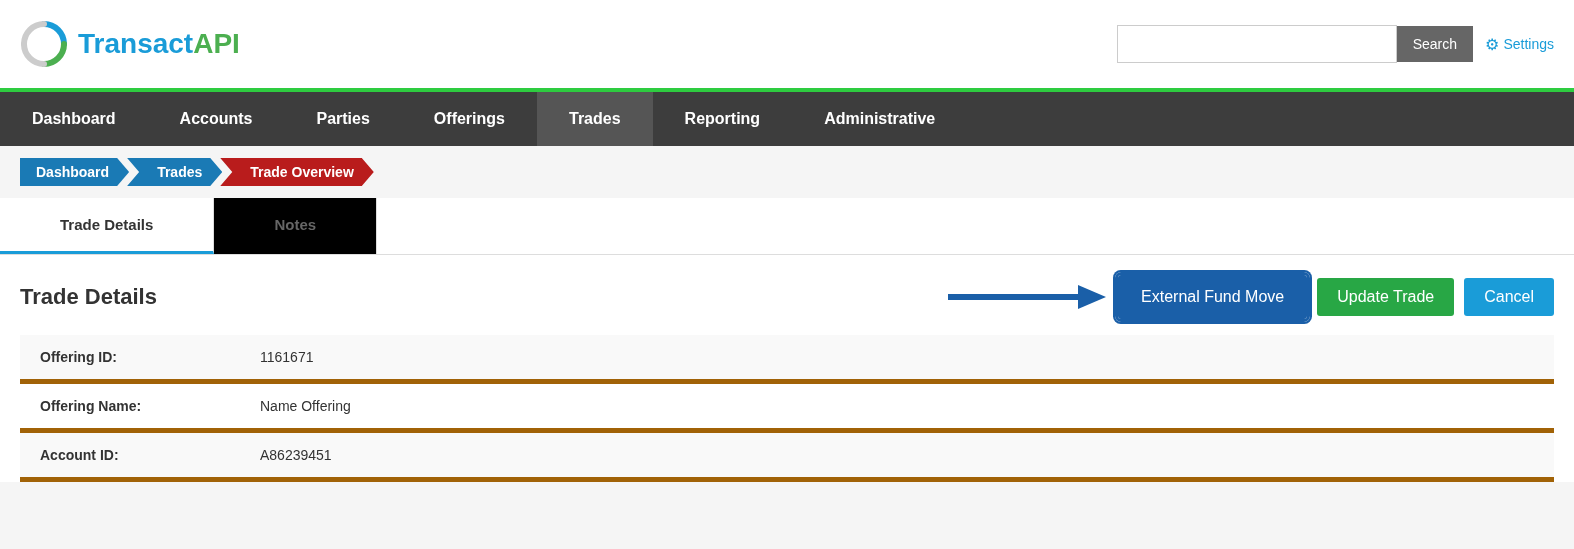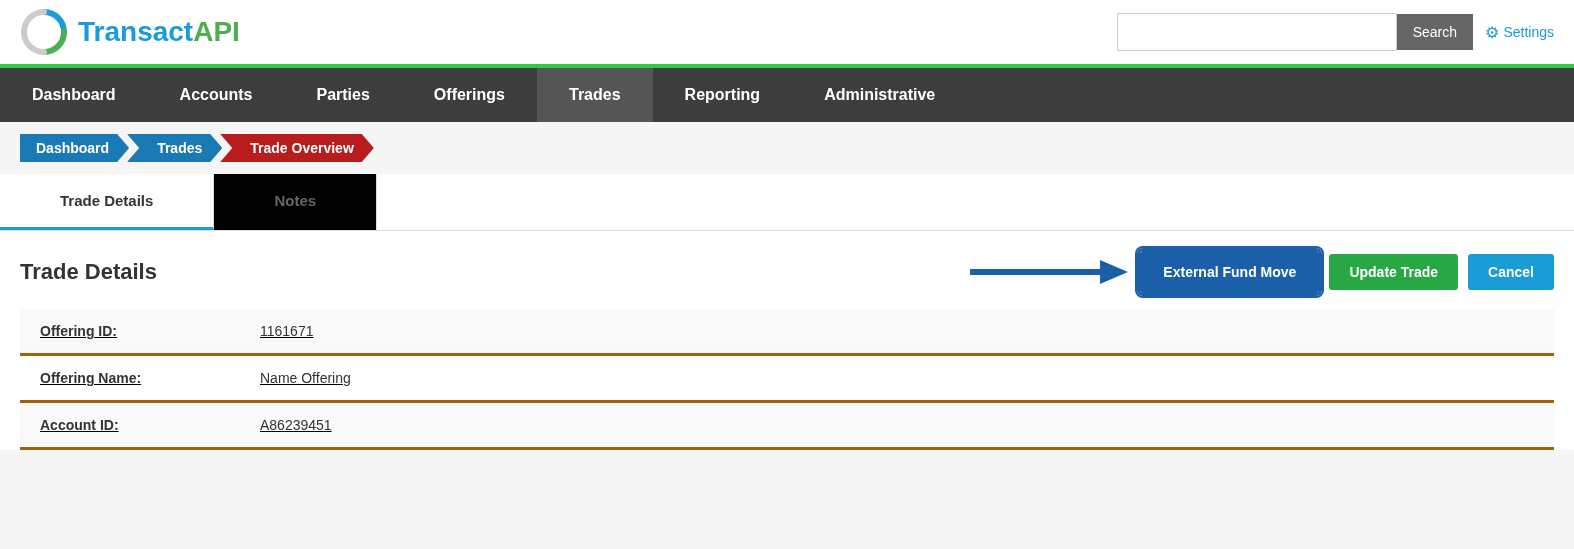--- a/index.html
+++ b/index.html
@@ -2,21 +2,21 @@
 <html><head>
   <meta charset="utf-8">
   <style>
     * { margin: 0; padding: 0; box-sizing: border-box; }
     body { font-family: Arial, sans-serif; background: #f5f5f5; width: 1574px; }
 
     
     .header {
       background: #fff;
       border-bottom: 4px solid #2ecc40;
-      padding: 8px 20px;
+      padding: 20px 20px;
       display: flex;
       align-items: center;
       justify-content: space-between;
     }
     .logo {
       display: flex;
       align-items: center;
       gap: 10px;
     }
     .logo-icon {
@@ -171,22 +171,22 @@
       color: #333;
     }
     .action-buttons {
       display: flex;
       align-items: center;
       gap: 10px;
       position: relative;
     }
     .btn {
       padding: 10px 20px;
-      font-size: 14px;
-      font-weight: 700;
+      font-size: 16px;
+      font-weight: 400;
       border: none;
       cursor: pointer;
       border-radius: 3px;
     }
     .btn-external {
       background: #1a5fa8;
       color: #fff;
       border: 3px solid #1a5fa8;
       outline: 3px solid #1a5fa8;
       box-shadow: 0 0 0 3px #fff, 0 0 0 5px #1a5fa8;
@@ -200,22 +200,21 @@
       color: #fff;
     }
 
     
     .details-table {
       width: 100%;
       border-collapse: collapse;
       margin-top: 0;
     }
     .details-table tr {
-      border-bottom: 3px solid #a16207;
-      text-decoration: underline;
+      border-bottom: 5px solid #a16207;
     }
     .details-table tr:nth-child(odd) {
       background: #f9f9f9;
     }
     .details-table tr:nth-child(even) {
       background: #fff;
     }
     .details-table td {
       padding: 14px 20px;
       font-size: 14px;

